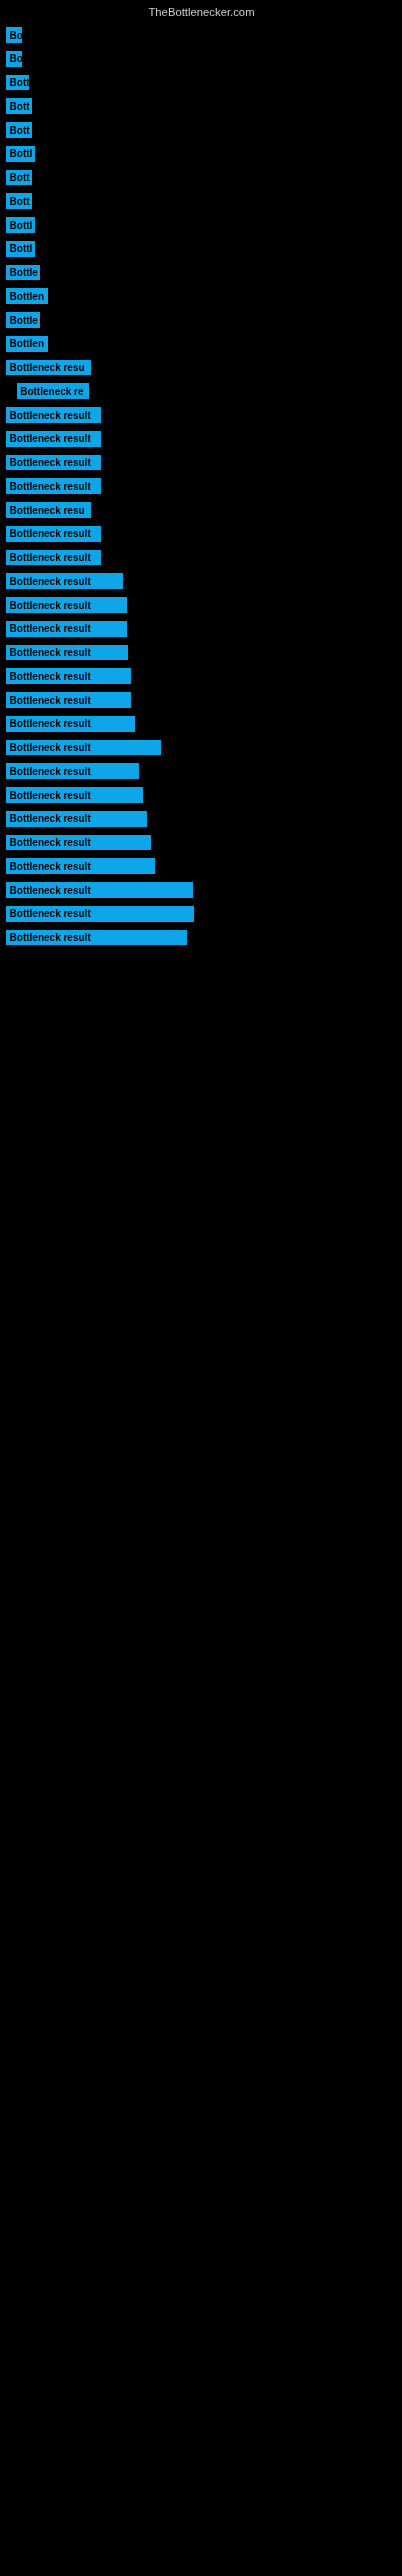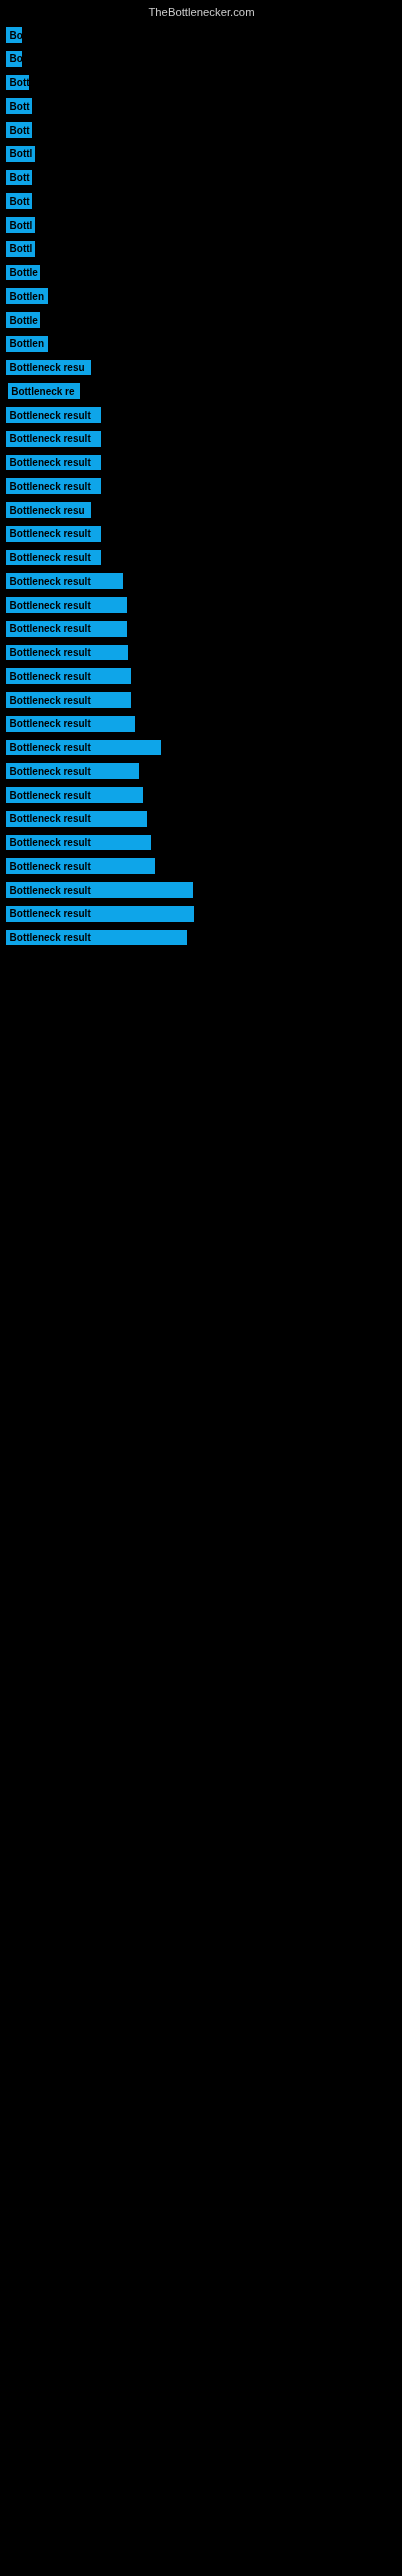--- a/index.html
+++ b/index.html
@@ -90,21 +90,21 @@
     </div>
     <div class="item-row" style="padding-left: 6.4px; padding-top: 3.2px; padding-bottom: 3.2px;">
       <span class="item-label" style="width: 34px; min-width: 34px;">Bottle</span>
     </div>
     <div class="item-row" style="padding-left: 6.4px; padding-top: 3.2px; padding-bottom: 3.2px;">
       <span class="item-label" style="width: 42px; min-width: 42px;">Bottlen</span>
     </div>
     <div class="item-row" style="padding-left: 6.4px; padding-top: 3.2px; padding-bottom: 3.2px;">
       <span class="item-label" style="width: 85px; min-width: 85px;">Bottleneck resu</span>
     </div>
-    <div class="item-row" style="padding-left: 8px; padding-top: 3.2px; padding-bottom: 3.2px;">
+    <div class="item-row" style="padding-left: 17px; padding-top: 3.2px; padding-bottom: 3.2px;">
       <span class="item-label" style="width: 72px; min-width: 72px;">Bottleneck re</span>
     </div>
     <div class="item-row" style="padding-left: 6.4px; padding-top: 3.2px; padding-bottom: 3.2px;">
       <span class="item-label" style="width: 95px; min-width: 95px;">Bottleneck result</span>
     </div>
     <div class="item-row" style="padding-left: 6.4px; padding-top: 3.2px; padding-bottom: 3.2px;">
       <span class="item-label" style="width: 95px; min-width: 95px;">Bottleneck result</span>
     </div>
     <div class="item-row" style="padding-left: 6.4px; padding-top: 3.2px; padding-bottom: 3.2px;">
       <span class="item-label" style="width: 95px; min-width: 95px;">Bottleneck result</span>

